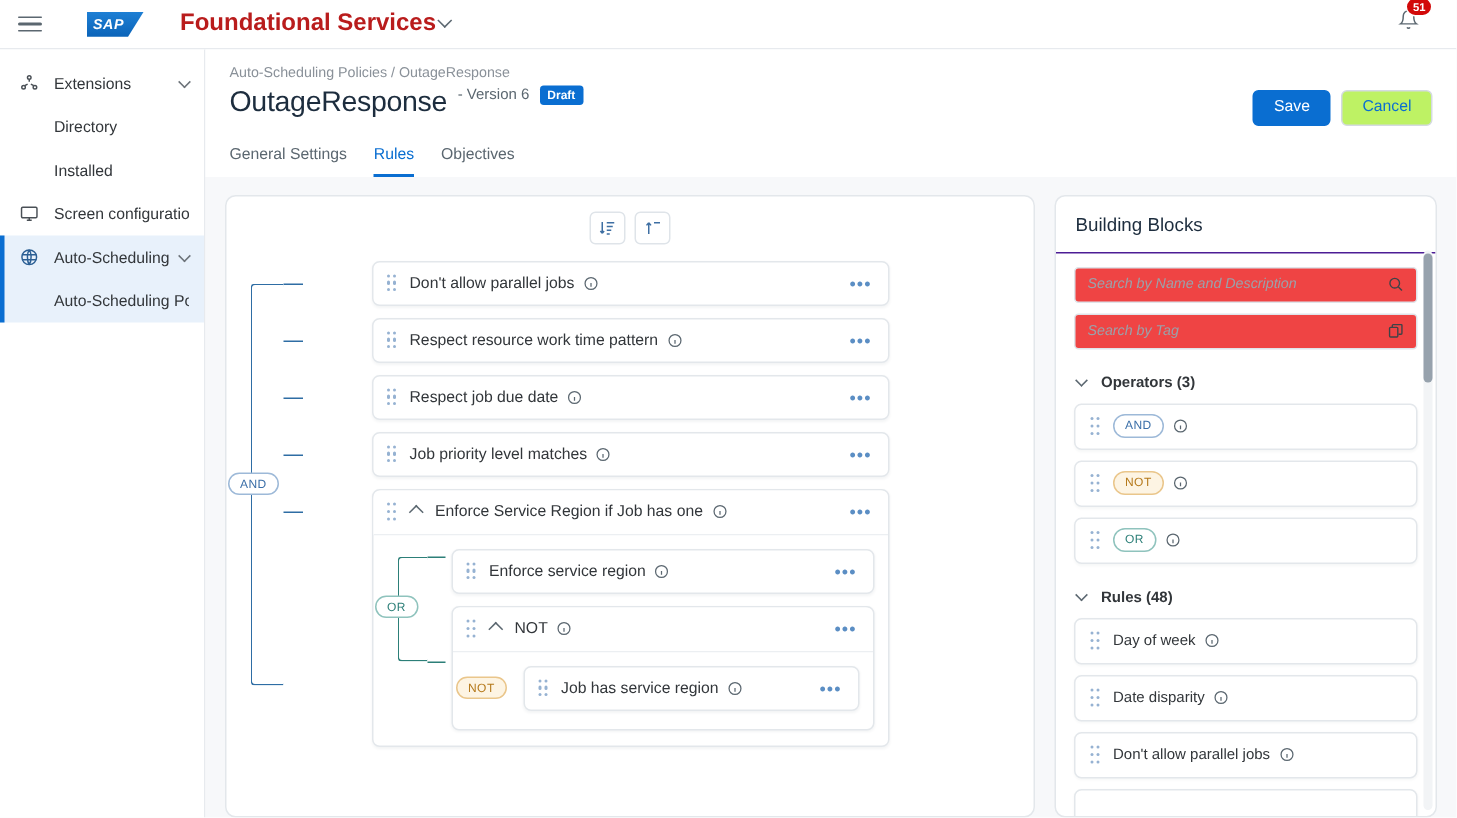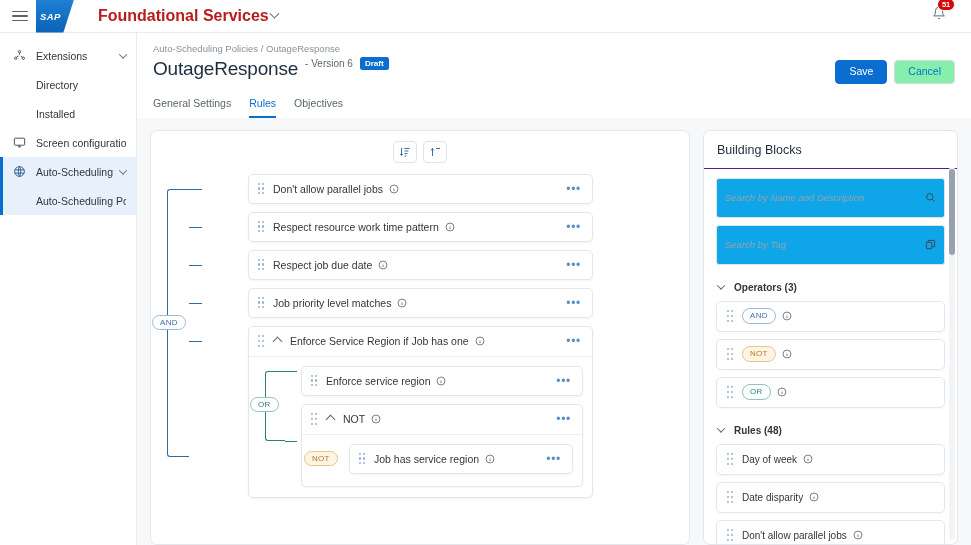--- a/index.html
+++ b/index.html
@@ -17,21 +17,21 @@
     height: 33px; flex: 0 0 33px;
     display: flex; align-items: center;
     background: #ffffff;
     border-bottom: 1px solid #e7eaee;
     padding: 0 12px 0 10px;
   }
   .burger { width: 20px; height: 20px; display: flex; flex-direction: column;
     justify-content: center; gap: 3px; cursor: pointer; padding: 0 2px; }
   .burger i { display: block; height: 1.6px; background: #5b6770; border-radius: 1px; }
   .sap-logo {
-    margin-left: 6px; width: 38px; height: 33px; position: relative;
+    margin-left: 28px; width: 38px; height: 17px; position: relative;
     background: linear-gradient(180deg,#1e7fd4 0%,#0a63b8 100%);
     clip-path: polygon(0 0, 100% 0, 72% 100%, 0 100%);
     display: flex; align-items: center;
   }
   .sap-logo span {
     color: #fff; font-weight: bold; font-size: 9.5px; letter-spacing: .4px;
     padding-left: 4px; font-style: italic;
   }
   .app-title {
     margin-left: 24px; font-size: 16px; font-weight: bold; color: #b91c1c;
@@ -91,21 +91,21 @@
   .draft {
     background: #0a6ed1; color: #fff; font-size: 8px; font-weight: bold;
     border-radius: 2.5px; padding: 2px 5px; position: relative; top: -1px;
   }
   .head-actions { margin-left: auto; display: flex; gap: 7px; padding-top: 2px; }
   .btn {
     font-size: 10.5px; border-radius: 4px; padding: 5px 13px; cursor: pointer;
     font-family: inherit; border: 1px solid transparent; line-height: 1.1;
   }
   .btn-primary { background: #0a6ed1; color: #fff; border-color: #0a6ed1; }
-  .btn-ghost { background: #86efac; color: #0a6ed1; border-color: #d4dae0; }
+  .btn-ghost { background: #bef264; color: #0a6ed1; border-color: #d4dae0; }
   .goal { font-size: 10px; color: #6a7177; margin-top: 5px; }
   .tabs { display: flex; gap: 18px; margin-top: 13px; }
   .tab {
     font-size: 10.5px; color: #5b6770; padding-bottom: 7px; cursor: pointer;
     border-bottom: 2.2px solid transparent;
   }
   .tab.active { color: #0a6ed1; border-bottom-color: #0a6ed1; }
 
   
   .workspace { flex: 1; display: flex; gap: 13px; padding: 12px 13px 0 13px; min-height: 0; }
@@ -178,22 +178,22 @@
   
   .bb {
     width: 255px; flex: 0 0 255px; background: #fff; border: 1px solid #e3e7eb;
     border-radius: 7px; display: flex; flex-direction: column; overflow: hidden;
     position: relative;
   }
   .bb-head { font-size: 12.5px; color: #1d2d3e; padding: 12px 13px 11px 13px;
     border-bottom: 1px solid #4c1d95; }
   .bb-scroll { flex: 1; overflow: hidden; padding: 9px 12px 0 12px; position: relative; }
   .bb-search {
-    display: flex; align-items: center; height: 40px; border: 1px solid #dfe4e9;
-    border-radius: 3px; padding: 0 8px; margin-bottom: 7px; background: #0ea5e9;
+    display: flex; align-items: center; height: 24px; border: 1px solid #dfe4e9;
+    border-radius: 3px; padding: 0 8px; margin-bottom: 7px; background: #ef4444;
   }
   .bb-search input {
     flex: 1; border: none; outline: none; font-size: 9.5px; font-style: italic;
     color: #32363a; font-family: inherit; background: transparent; min-width: 0;
   }
   .bb-search input::placeholder { color: #9aa2ab; font-style: italic; }
   .sect-head {
     display: flex; align-items: center; gap: 10px; font-size: 10px; font-weight: bold;
     color: #32363a; padding: 10px 2px 8px 2px; cursor: pointer;
   }

